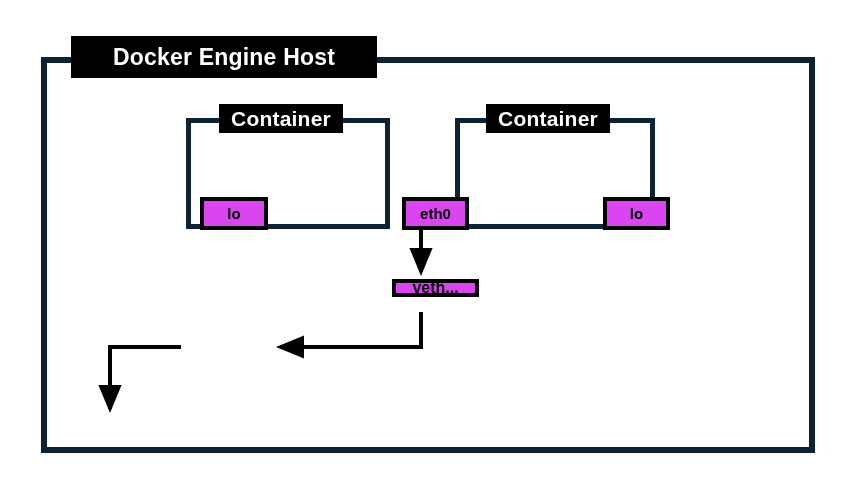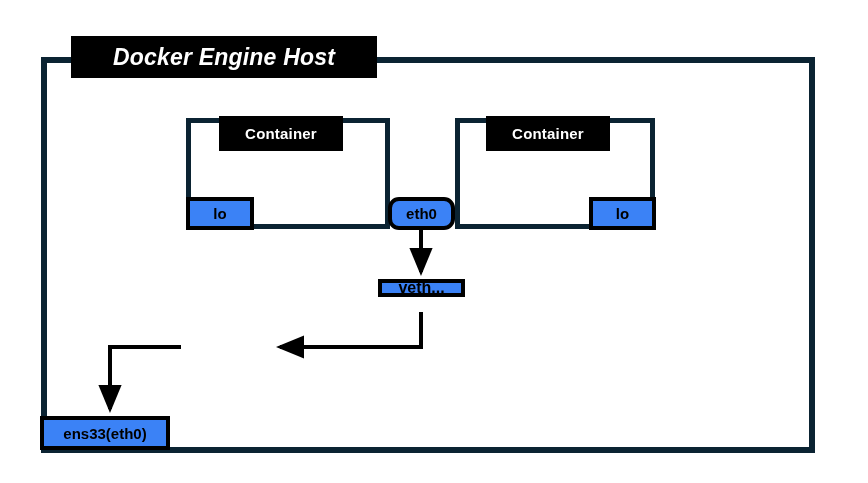--- a/index.html
+++ b/index.html
@@ -42,57 +42,56 @@
     box-sizing: border-box;
     letter-spacing: 0.2px;
     white-space: nowrap;
   }
   .chip-host {
     left: 71px;
     top: 36px;
     width: 306px;
     height: 42px;
     font-size: 23px;
-    font-style: italic;
   }
   .chip-container {
     width: 124px;
-    height: 35px;
-    font-size: 15px;
-    margin-top: 12px;
+    height: 29px;
+    font-size: 21px;
   }
   .chip-container-left  { left: 219px; top: 104px; }
   .chip-container-right { left: 486px; top: 104px; }
 
   
   .ns-box {
     position: absolute;
     border: 5px solid #0b2332;
     box-sizing: border-box;
     background: transparent;
   }
   .ns-left  { left: 186px; top: 118px; width: 204px; height: 111px; }
   .ns-right { left: 455px; top: 118px; width: 200px; height: 111px; }
 
   
   .iface {
     position: absolute;
-    background: #3b82f6;
+    background: #d946ef;
     border: 4px solid #000000;
     box-sizing: border-box;
     display: flex;
     align-items: center;
     justify-content: center;
     color: #000000;
     font-weight: bold;
     font-size: 15px;
     white-space: nowrap;
+    margin-left: 14px;
   }
   .iface-lo-left    { left: 186px; top: 197px; width: 68px;  height: 33px; }
-  .iface-eth0       { left: 388px; top: 197px; width: 67px;  height: 33px; border-radius: 11px; }
+  .iface-eth0       { left: 388px; top: 197px; width: 67px;  height: 33px; }
   .iface-lo-right   { left: 589px; top: 197px; width: 67px;  height: 33px; }
   .iface-veth       { left: 378px; top: 279px; width: 87px;  height: 18px; font-size: 16px;}
   .iface-docker0    { left: 181px; top: 330px; width: 89px;  height: 34px; font-size: 16px;}
   .iface-ens33      { left: 40px;  top: 416px; width: 130px; height: 34px; font-size: 15px;}
 
   
   #wires {
     position: absolute;
     left: 0; top: 0;
     width: 868px;
@@ -137,15 +136,14 @@
 
   <div class="iface iface-lo-left">lo</div>
 
   <div class="iface iface-eth0">eth0</div>
 
   <div class="iface iface-lo-right">lo</div>
 
   <div class="iface iface-veth">veth...</div>
 
 
-  <div class="iface iface-ens33">ens33(eth0)</div>
 
 </div>
 
 </body></html>

